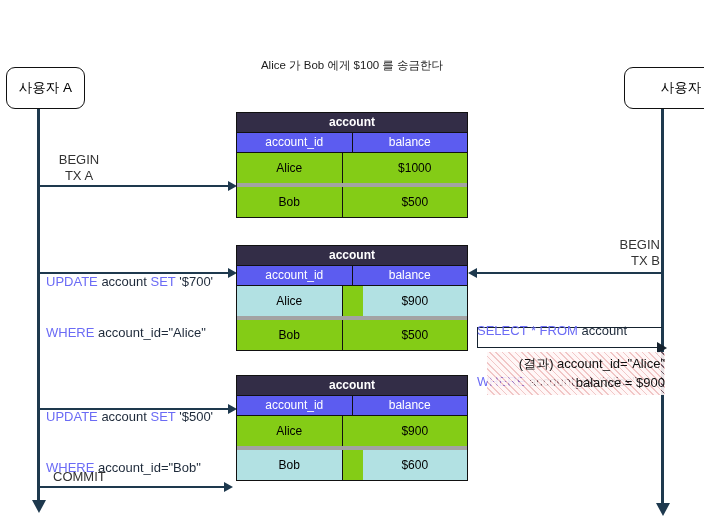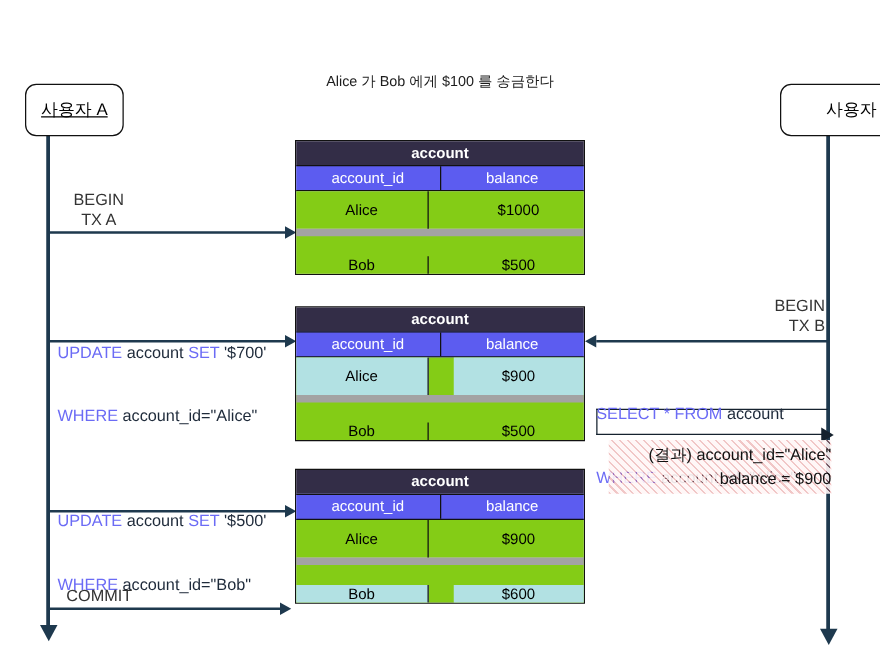--- a/index.html
+++ b/index.html
@@ -9,21 +9,21 @@
   }
   .title{
     position:absolute;top:10px;left:0;width:704px;text-align:center;
     font-size:11.5px;color:#1c1c1c;margin-top:48px;
   }
   .actor{
     position:absolute;width:77px;height:40px;background:#fff;
     border:1.6px solid #111;border-radius:9px;display:flex;
     align-items:center;justify-content:center;font-size:13.5px;color:#000;z-index:5;
   }
-  .actor-a{left:20px;top:67px;text-decoration:underline;}
+  .actor-a{left:6px;top:67px;}
   .actor-b{left:624px;top:67px;padding-left:24px;}
   .lifeline{position:absolute;width:3px;background:#1e394e;z-index:1;}
   .lifeline-a{left:37px;top:107px;height:394px;}
   .lifeline-b{left:661px;top:107px;height:397px;}
   .lifeline-head{
     position:absolute;width:0;height:0;z-index:1;
     border-left:7px solid transparent;border-right:7px solid transparent;
     border-top:13px solid #1e394e;
   }
   .lifeline-head-a{left:31.5px;top:500px;}
@@ -68,21 +68,21 @@
   .tbl-1{top:112px;}
   .tbl-2{top:245px;}
   .tbl-3{top:375px;}
   .tbl-title{
     height:19px;background:#332d47;color:#fff;font-weight:bold;font-size:12px;
     text-align:center;line-height:19px;
   }
   .tbl-head{display:flex;height:19px;background:#5c5cf0;border-top:1px solid #111;border-bottom:1px solid #111;}
   .tbl-head .cell{flex:1;color:#fff;font-size:12px;text-align:center;line-height:19px;}
   .tbl-row{display:flex;height:30px;background:#84cc16;gap:20px;}
-  .tbl-row + .tbl-row{border-top:6px solid #a3a3a3;align-items:flex-end;}
+  .tbl-row + .tbl-row{border-top:4px solid #a3a3a3;}
   .tbl-row .cell{flex:1;color:#000;font-size:12px;display:flex;align-items:center;justify-content:center;}
   .cell.c1{border-right:1px solid #111;}
   .hl{background:#b2e1e3;}
 </style>
 </head>
 <body>
 
 <div class="canvas">
 
   <div class="title">Alice 가 Bob 에게 $100 를 송금한다</div>

